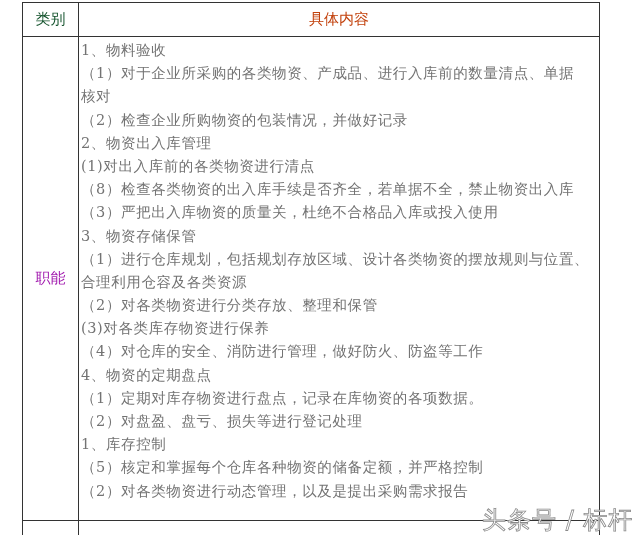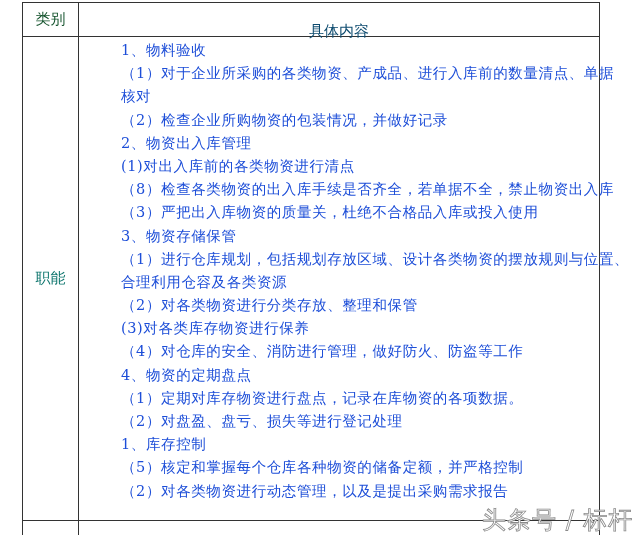--- a/index.html
+++ b/index.html
@@ -9,29 +9,29 @@
          border: 1.5px solid #333; box-sizing: border-box; }
   .col-div { position: absolute; left: 55px; top: 0; bottom: 0; width: 0;
              border-left: 1.5px solid #333; }
   .hdr-line { position: absolute; left: 0; right: 0; top: 33px; height: 0;
               border-top: 1.5px solid #333; }
   .row-line { position: absolute; left: 0; right: 0; top: 517px; height: 0;
               border-top: 1.5px solid #333; }
   .hdr-cat { position: absolute; left: 0; top: 0; width: 55px; height: 33px;
              display: flex; align-items: center; justify-content: center;
              font-size: 15px; color: #14532d; }
-  .hdr-content { position: absolute; left: 56px; right: 0; top: 12px; height: 33px;
+  .hdr-content { position: absolute; left: 56px; right: 0; top: 0; height: 33px;
                  display: flex; align-items: center; justify-content: center;
-                 font-size: 15px; color: #0c4a6e; }
+                 font-size: 15px; color: #c2410c; }
   .cat-cell { position: absolute; left: 0; top: 34px; width: 55px; height: 483px;
               display: flex; align-items: center; justify-content: center;
-              font-size: 15px; color: #0f766e; font-family: Liberation Mono, monospace; }
+              font-size: 15px; color: #a21caf; font-family: Liberation Mono, monospace; }
   .content { position: absolute; left: 58px; top: 36px; width: 520px; }
   .line { font-size: 14.5px; line-height: 23.2px; height: 23.2px; white-space: nowrap;
-          letter-spacing: 0.6px; color: #1d4ed8; margin-left: 40px; }
+          letter-spacing: 0.6px; color: #737373; }
   .watermark { position: absolute; left: 482px; top: 504px; font-size: 24px;
                font-family: "DejaVu Sans", "Liberation Sans", sans-serif;
                color: #ffffff; -webkit-text-stroke: 0.8px #8a8a8a; letter-spacing: 1px;
                background: rgba(255,255,255,0.0); }
 </style>
 </head>
 <body>
 
 <div class="tbl">
   <div class="col-div"></div>

